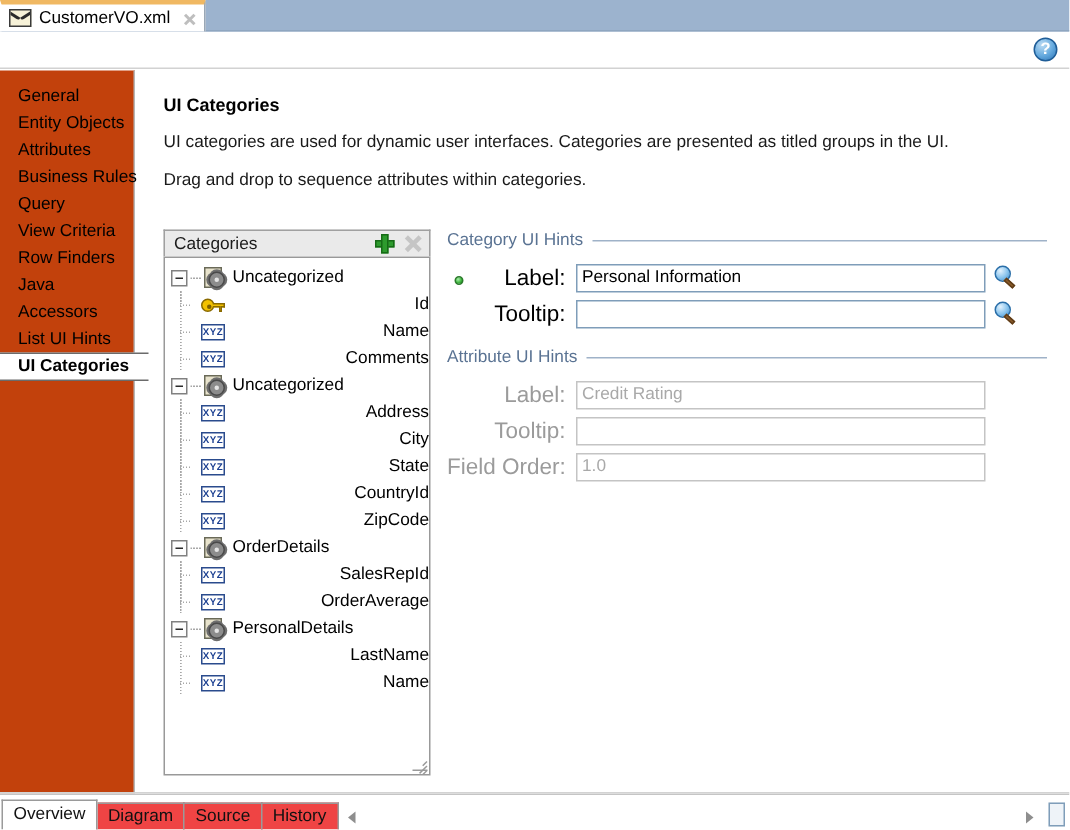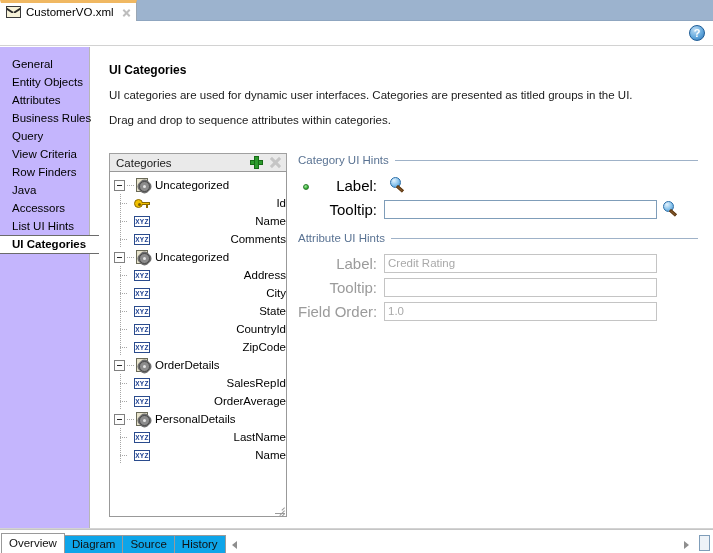--- a/index.html
+++ b/index.html
@@ -111,21 +111,21 @@
     text-align: center;
     font-family: "Liberation Sans", sans-serif;
   }
 
   
   .navlist {
     position: absolute;
     left: 0; top: 47px;
     width: 90px;
     height: 482px;
-    background: #c4b5fd;
+    background: #c2410c;
     border-right: 1px solid #b7b7b7;
     padding-top: 8px;
   }
   .nav-item {
     height: 18px;
     line-height: 18px;
     padding-left: 12px;
     font-size: 11.5px;
     color: #000;
     white-space: nowrap;
@@ -483,21 +483,21 @@
     border-top: 1px solid #c5c5c5;
     display: flex;
     align-items: flex-end;
   }
   .btab {
     height: 18px;
     line-height: 17px;
     padding: 0 7px;
     font-size: 11.5px;
     color: #111;
-    background: #0ea5e9;
+    background: #ef4444;
     border: 1px solid #9a9a9a;
     border-bottom: none;
     margin-right: -1px;
     cursor: default;
     white-space: nowrap;
   }
   .btab.active {
     background: #ffffff;
     height: 20px;
     line-height: 19px;
@@ -735,20 +735,21 @@
         <div class="legend">
           <span class="lg-text">Category UI Hints</span>
           <span class="lg-line"></span>
         </div>
 
         <div class="field-row">
           <span class="field-label">
             <span class="dot-marker"></span>
             <span>Label:</span>
           </span>
+          <input class="field-input" type="text" value="Personal Information" style="">
           <span class="mag-icon">
             <span class="lens"></span>
               <span class="handle"></span>
           </span>
         </div>
 
         <div class="field-row">
           <span class="field-label">Tooltip:</span>
           <input class="field-input" type="text" value="" style="">
           <span class="mag-icon">

